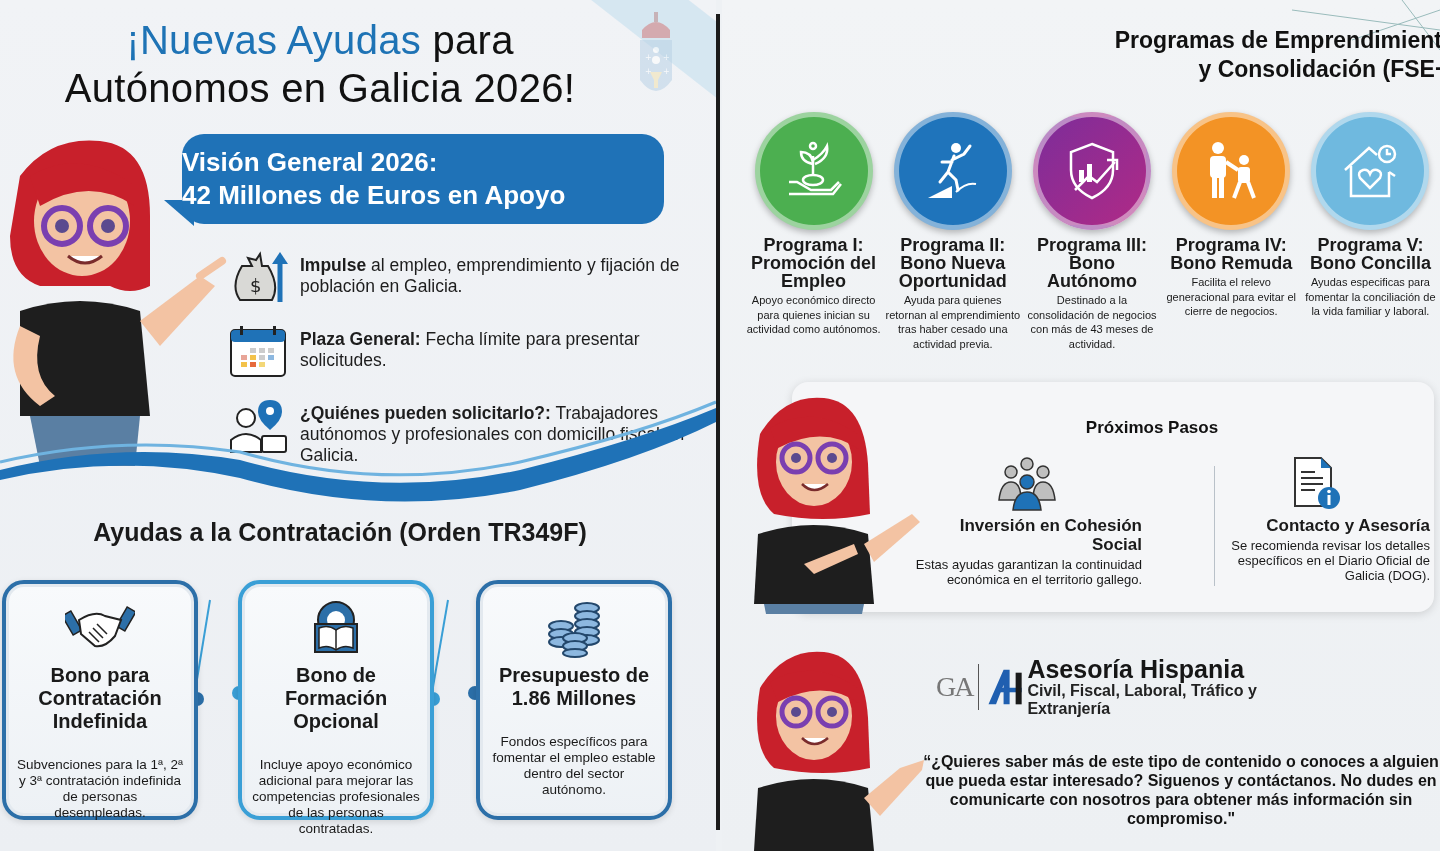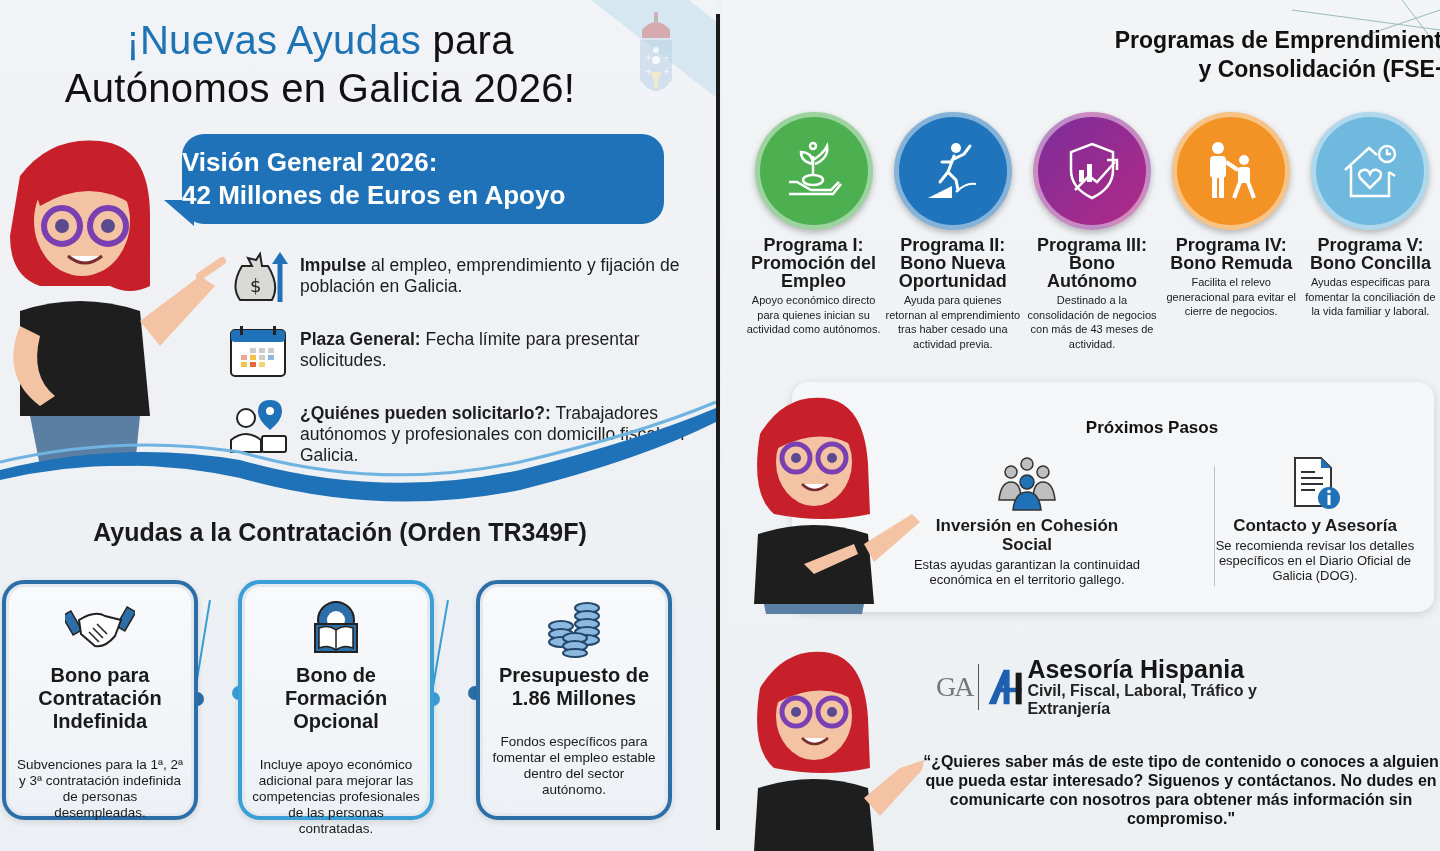--- a/index.html
+++ b/index.html
@@ -52,21 +52,21 @@
   .r-title { position: absolute; left: 16px; top: 26px; width: 718px; text-align: right; font-family: "Liberation Sans", sans-serif; font-weight: 700; font-size: 23px; line-height: 29px; color: #111; }
   .programs { position: absolute; left: 22px; top: 112px; width: 696px; display: flex; }
   .program { width: 140px; text-align: center; }
   .program-circle { width: 118px; height: 118px; border-radius: 50%; margin: 0 auto 6px; position: relative; box-shadow: 0 3px 6px rgba(0,0,0,.25); border: 5px solid rgba(255,255,255,.45); }
   .program-circle svg { position: absolute; left: 50%; top: 50%; width: 62px; height: 62px; transform: translate(-50%,-50%); }
   .program-title { font-family: "Liberation Sans", sans-serif; font-weight: 700; font-size: 18px; line-height: 18px; color: #1a1a1a; margin-bottom: 3px; text-align: center; }
   .program-desc { font-family: "Liberation Sans", sans-serif; font-size: 11px; line-height: 14.5px; color: #1a1a1a; }
 
   .steps { position: absolute; left: 70px; top: 382px; width: 642px; height: 230px; background: #f5f6f8; border-radius: 16px; box-shadow: 0 2px 10px rgba(0,0,0,.14); }
   .steps-title { position: absolute; left: 160px; top: 36px; width: 400px; text-align: center; font-family: "Liberation Sans", sans-serif; font-weight: 700; font-size: 17px; color: #111; }
-  .step { position: absolute; top: 74px; width: 230px; text-align: center; }
+  .step { position: absolute; top: 74px; width: 230px; text-align: right; }
   .step-icon { width: 60px; height: 56px; margin: 0 auto 4px; display: block; }
   .step-title { font-family: "Liberation Sans", sans-serif; font-weight: 700; font-size: 17px; line-height: 19px; color: #1a1a1a; margin-bottom: 3px; }
   .step-desc { font-family: "Liberation Sans", sans-serif; font-size: 13px; line-height: 15px; color: #1a1a1a; }
   .steps-sep { position: absolute; left: 422px; top: 84px; width: 1px; height: 120px; background: #b9c1c9; }
 
   .logo { position: absolute; left: 214px; top: 658px; width: 330px; height: 58px; display: flex; align-items: center; }
   .logo-ga { font-family: "Liberation Serif", serif; font-size: 28px; color: #777; letter-spacing: -2px; margin-right: 6px; width: 40px; }
   .logo-sep { width: 1px; height: 46px; background: #555; margin-right: 8px; }
   .logo-ah { width: 48px; height: 46px; margin-right: 4px; }
   .logo-name { font-family: "Liberation Sans", sans-serif; font-weight: 700; font-size: 25px; color: #161616; line-height: 26px; }

